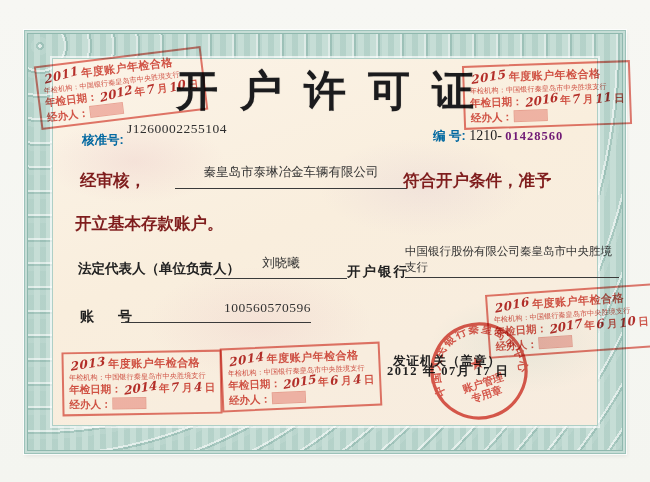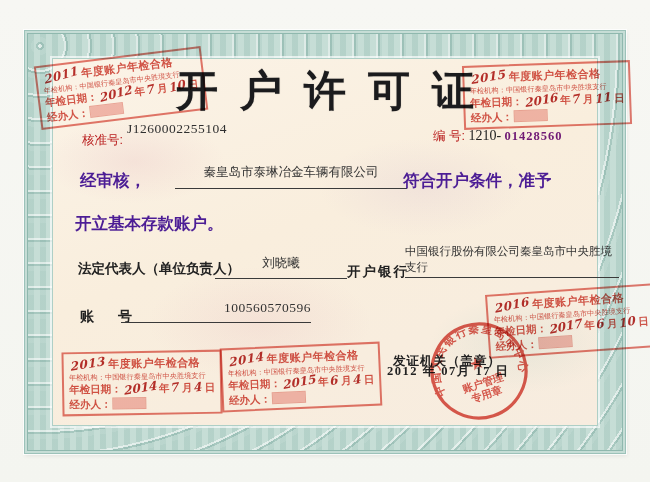--- a/index.html
+++ b/index.html
@@ -37,30 +37,30 @@
   }
   .content { position:absolute; inset:0; color:#222; }
   .abs { position:absolute; }
 
   .title {
     position:absolute; left:0; right:0; top:32px; text-align:center;
     font-size:42px; font-weight:800; color:#1b1b1d;
     letter-spacing:22px; text-indent:22px;
     text-shadow:0 0 1px rgba(0,0,0,.35);
   }
-  .lbl  { font-weight:400; color:#b91c1c; }
+  .lbl  { font-weight:700; color:#0369a1; }
   .serif { font-family:"Liberation Serif", serif; }
 
   .approval-label { left:57px; top:101px; font-size:12.5px; }
   .approval-value { left:102px; top:90px; font-size:13.5px; letter-spacing:.5px; color:#303030;}
   .serial-row { left:408px; top:97px; font-size:12.5px; }
   .serial-prefix { font-family:"Liberation Serif", serif; font-size:14px; font-weight:400; }
   .red { color:#701a75; font-weight:700; letter-spacing:1px; }
 
-  .t-big { font-size:16.5px; font-weight:700; color:#4c1d95;font-family:Liberation Serif, serif; }
+  .t-big { font-size:16.5px; font-weight:700; color:#7f1d1d;font-family:Liberation Serif, serif; }
   .l1a { left:55px; top:139px; }
   .l1b { left:378px; top:139px; }
   .l2  { left:50px; top:182px; }
 
   .field {
     position:absolute; border-bottom:1.5px solid #3a3a3a; text-align:center;
     font-family:"Liberation Serif", serif; color:#333;
   }
   .company-field { left:150px; top:133px; width:232px; font-size:12.5px; padding-bottom:7px; }
   .rep-field     { left:190px; top:224px; width:132px; font-size:12.5px; padding-bottom:6px; }

